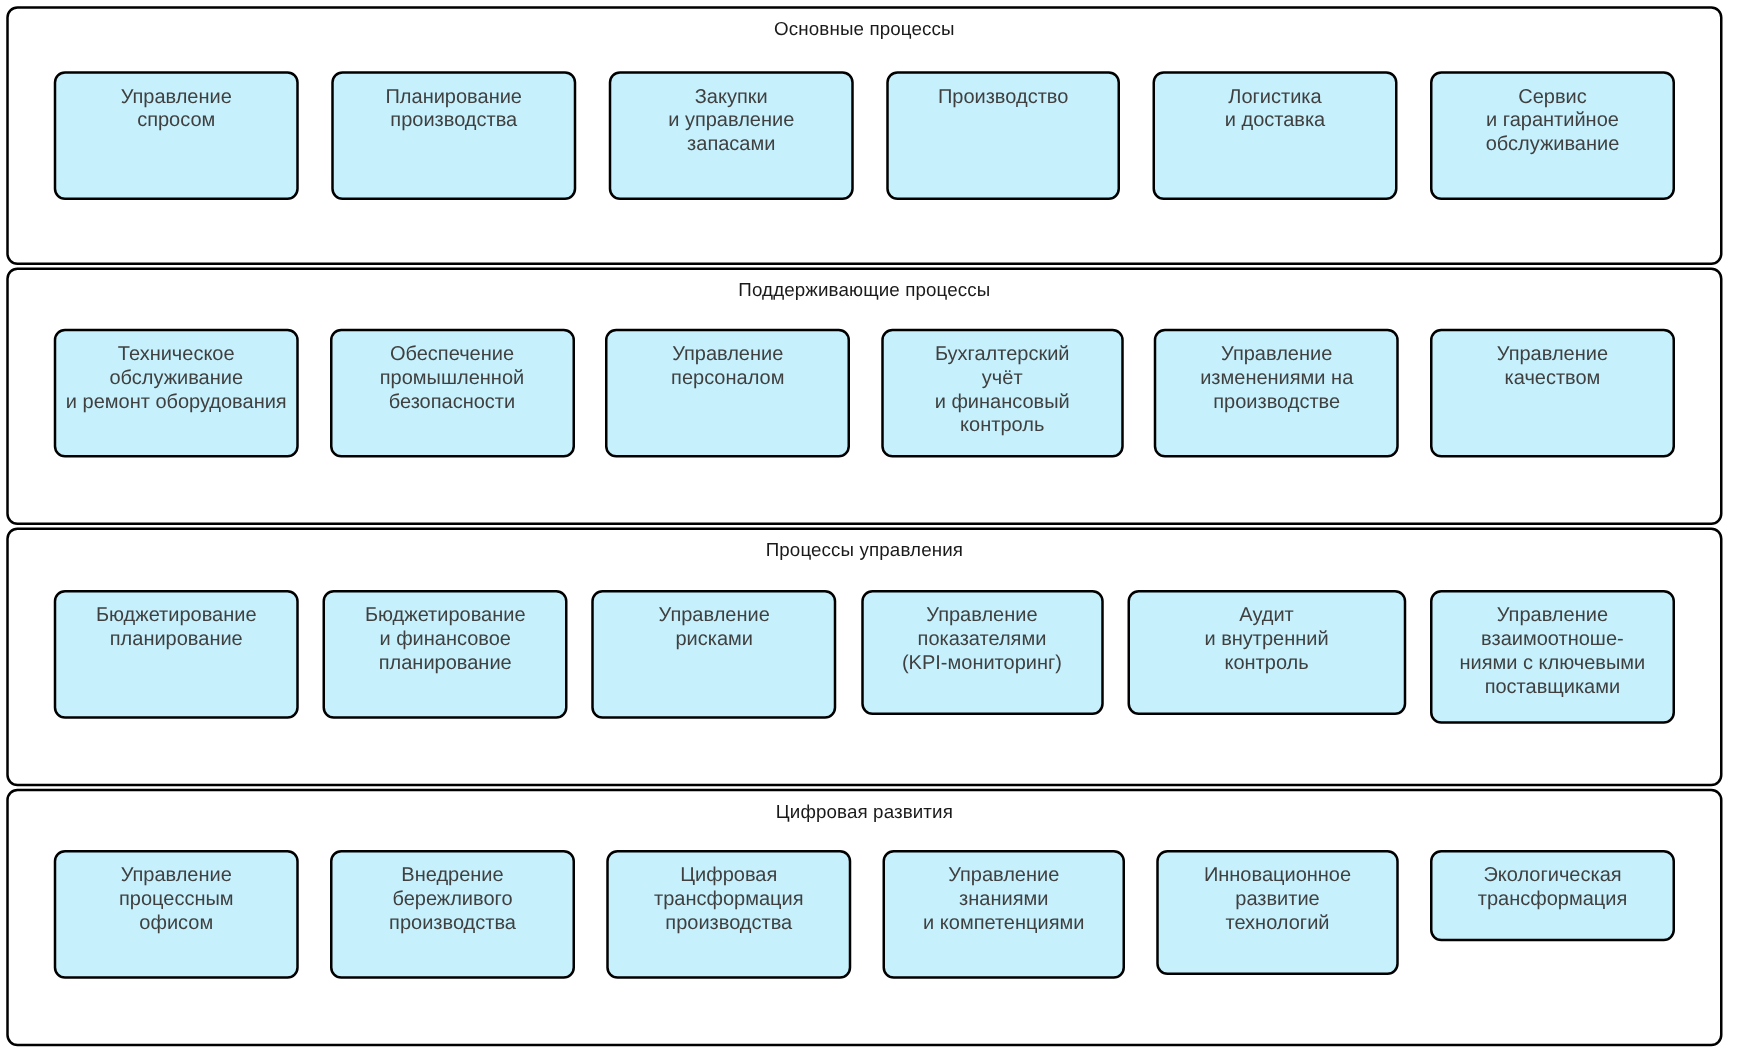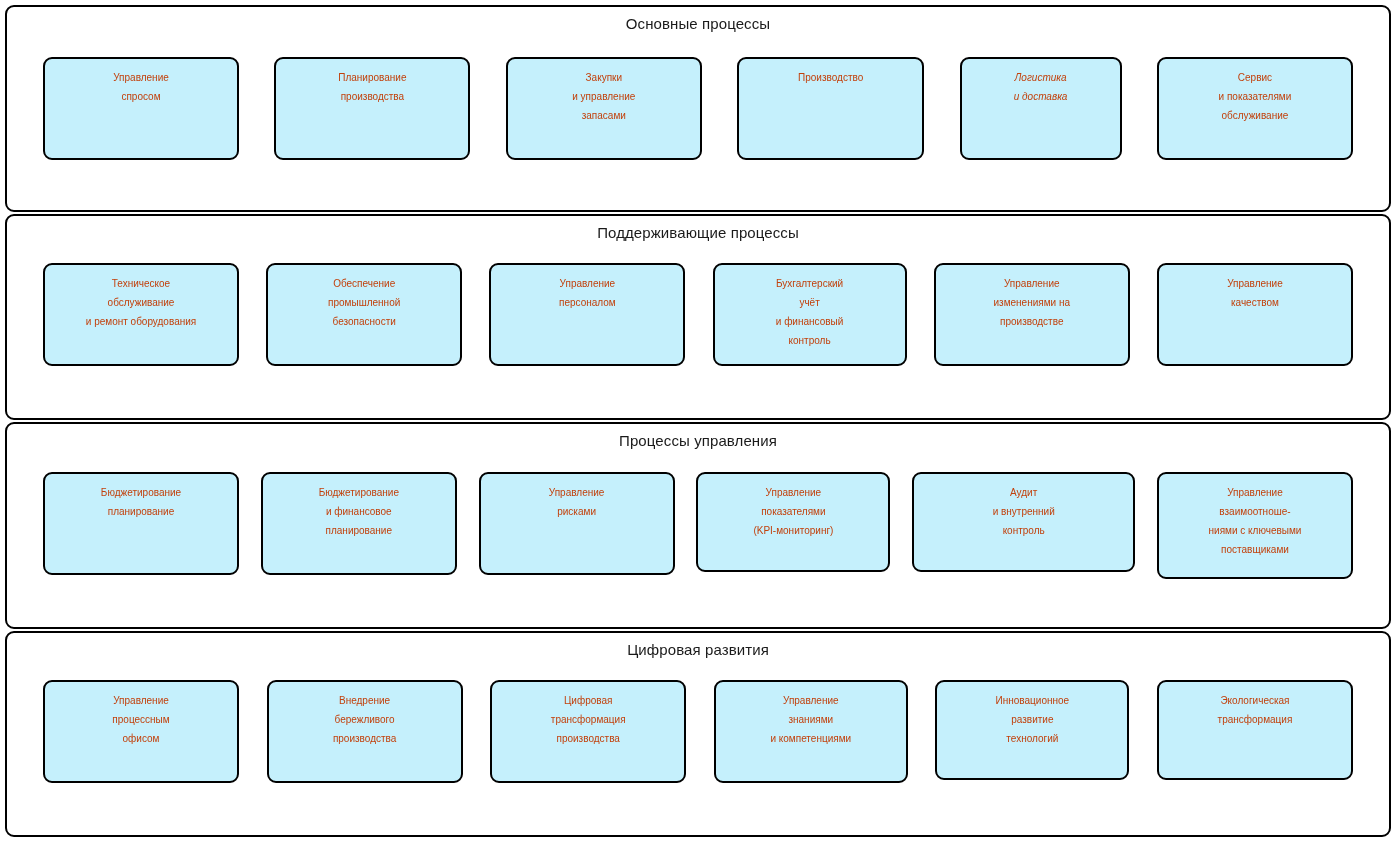--- a/index.html
+++ b/index.html
@@ -14,21 +14,21 @@
     font-family: "Liberation Sans", "DejaVu Sans", sans-serif;
     color: #1a1a1a;
     overflow: hidden;
   }
 
   #diagram-root {
     position: relative;
     width: 1395px;
     height: 841px;
     box-sizing: border-box;
-    padding: 5px 4px 4px 5px;
+    padding: 5px 17px 4px 5px;
     display: flex;
     flex-direction: column;
     gap: 2px;
   }
 
   .band {
     position: relative;
     box-sizing: border-box;
     border: 2.5px solid #000000;
     border-radius: 9px;
@@ -71,58 +71,58 @@
     width: 196px;
     height: 103px;
     background: #c5f0fc;
     border: 2.5px solid #000000;
     border-radius: 9px;
     display: flex;
     align-items: flex-start;
     justify-content: center;
     padding: 9px 6px 6px 6px;
     text-align: center;
-    font-size: 10px;
+    font-size: 16px;
     line-height: 19px;
-    color: #c2410c;
+    color: #404040;
     white-space: pre-line;
     flex: 0 0 auto;
   }
 
   
   .band[data-row="0"] .card:nth-child(4) { width: 187px; }
-  .band[data-row="0"] .card:nth-child(5) { width: 162px; font-style: italic; }
+  .band[data-row="0"] .card:nth-child(5) { width: 196px; }
   .band[data-row="1"] .card:nth-child(4) { width: 194px; }
   .band[data-row="2"] .card:nth-child(4) { width: 194px; height: 100px; }
   .band[data-row="2"] .card:nth-child(5) { width: 223px; height: 100px; }
   .band[data-row="2"] .card:nth-child(6) { height: 107px; }
   .band[data-row="3"] .card:nth-child(4) { width: 194px; }
   .band[data-row="3"] .card:nth-child(5) { width: 194px; height: 100px; }
-  .band[data-row="3"] .card:nth-child(6) { height: 100px; }
+  .band[data-row="3"] .card:nth-child(6) { height: 73px; }
 </style>
 </head>
 <body>
 
 <div id="diagram-root">
 
   <section class="band" data-row="0">
     <div class="band-title">Основные процессы</div>
     <div class="band-body">
       <div class="card">Управление
 спросом</div>
       <div class="card">Планирование
 производства</div>
       <div class="card">Закупки
 и управление
 запасами</div>
       <div class="card">Производство</div>
       <div class="card">Логистика
 и доставка</div>
       <div class="card">Сервис
-и показателями
+и гарантийное
 обслуживание</div>
     </div>
   </section>
 
   <section class="band" data-row="1">
     <div class="band-title">Поддерживающие процессы</div>
     <div class="band-body">
       <div class="card">Техническое
 обслуживание
 и ремонт оборудования</div>

